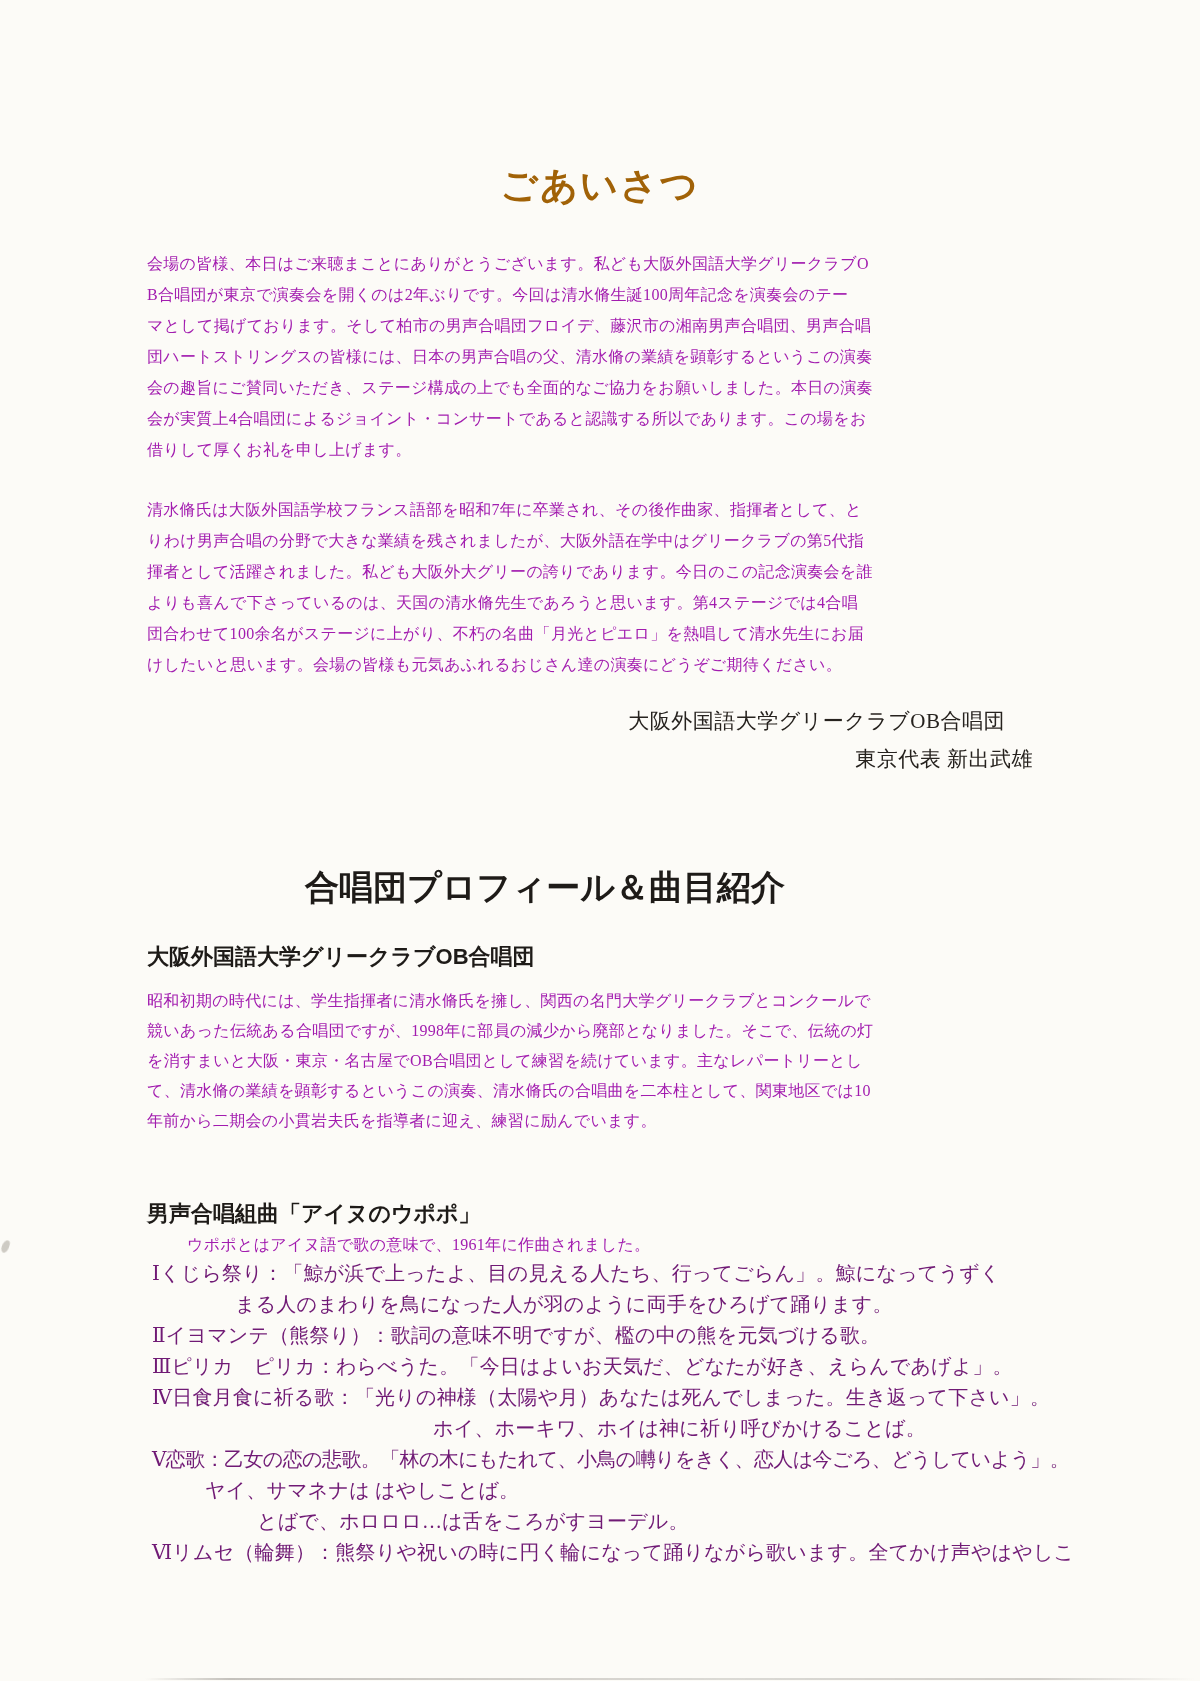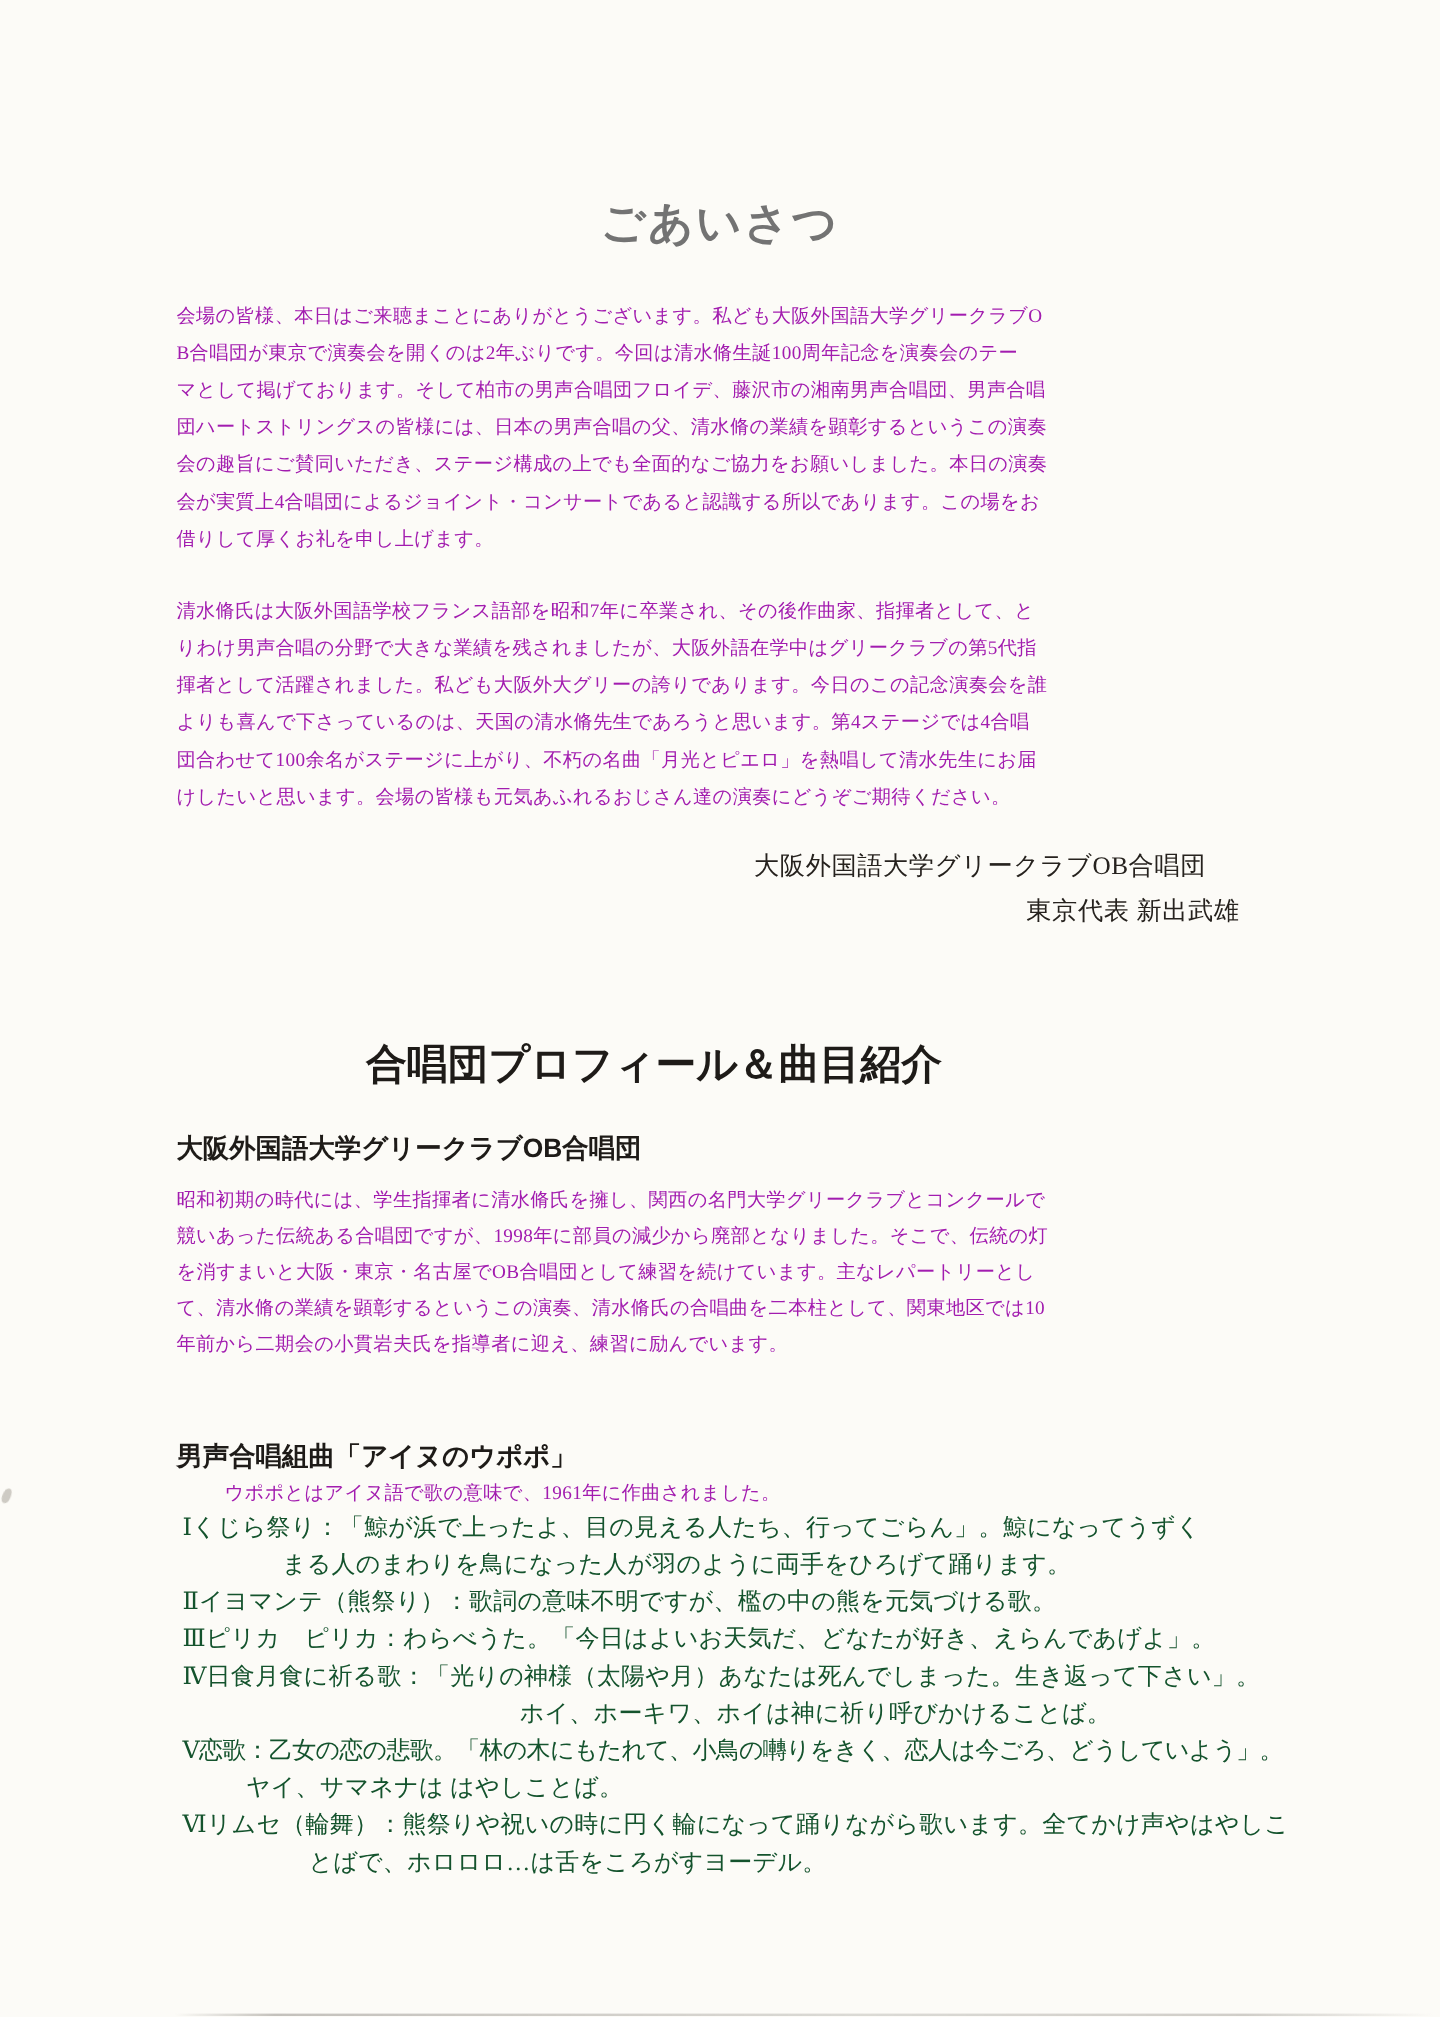--- a/index.html
+++ b/index.html
@@ -12,21 +12,21 @@
     font-family:"Liberation Serif","DejaVu Serif",serif;
   }
   .abs{position:absolute;}
   .line{white-space:nowrap;}
   
   .page-title{
     top:163px;left:0;width:1200px;
     text-align:center;
     font-family:"Liberation Sans","DejaVu Sans",sans-serif;
     font-weight:bold;font-size:37px;line-height:46px;
-    letter-spacing:2px;color:#737373;
+    letter-spacing:2px;color:#a16207;
   }
   
   .body-text{
     left:147px;width:915px;
     font-size:16px;line-height:31px;letter-spacing:0.3px;
     color:#a21caf;
   }
   .p1{top:248px;}
   .p2{top:494px;}
   .p3{top:986px;line-height:30px;}
@@ -55,21 +55,21 @@
     font-weight:bold;font-size:22px;line-height:30px;
     color:#1e1b18;white-space:nowrap;
   }
   .choir-heading{top:942px;}
   .suite-heading{top:1199px;}
   .suite-note{top:1229px;margin-left:40px;}
   
   .movements{
     top:1258px;left:147px;width:940px;
     font-size:20px;line-height:31px;letter-spacing:0.2px;
-    color:#14532d;
+    color:#701a75;
   }
   .movements .line{padding-left:5px;}
   .movements .indent-a{padding-left:88px;}
   .movements .indent-b{padding-left:125px;text-align:center;}
   .movements .indent-c{padding-left:58px;}
   .movements .indent-d{padding-left:110px;}
   .movements .tight{letter-spacing:-0.6px;}
   
   .scan-edge-bottom{
     left:145px;bottom:1px;width:1050px;height:2px;
@@ -138,18 +138,18 @@
 
 <div class="abs movements">
   <div class="line">Ⅰくじら祭り：「鯨が浜で上ったよ、目の見える人たち、行ってごらん」。鯨になってうずく</div>
   <div class="line indent-a">まる人のまわりを鳥になった人が羽のように両手をひろげて踊ります。</div>
   <div class="line">Ⅱイヨマンテ（熊祭り）：歌詞の意味不明ですが、檻の中の熊を元気づける歌。</div>
   <div class="line">Ⅲピリカ　ピリカ：わらべうた。「今日はよいお天気だ、どなたが好き、えらんであげよ」。</div>
   <div class="line">Ⅳ日食月食に祈る歌：「光りの神様（太陽や月）あなたは死んでしまった。生き返って下さい」。</div>
   <div class="line indent-b">ホイ、ホーキワ、ホイは神に祈り呼びかけることば。</div>
   <div class="line tight">Ⅴ恋歌：乙女の恋の悲歌。「林の木にもたれて、小鳥の囀りをきく、恋人は今ごろ、どうしていよう」。</div>
   <div class="line indent-c">ヤイ、サマネナは はやしことば。</div>
+  <div class="line indent-d">とばで、ホロロロ…は舌をころがすヨーデル。</div>
   <div class="line">Ⅵリムセ（輪舞）：熊祭りや祝いの時に円く輪になって踊りながら歌います。全てかけ声やはやしこ</div>
-  <div class="line indent-d">とばで、ホロロロ…は舌をころがすヨーデル。</div>
 </div>
 
 <div class="abs scan-speck"></div>
 <div class="abs scan-edge-bottom"></div>
 
 </body></html>

